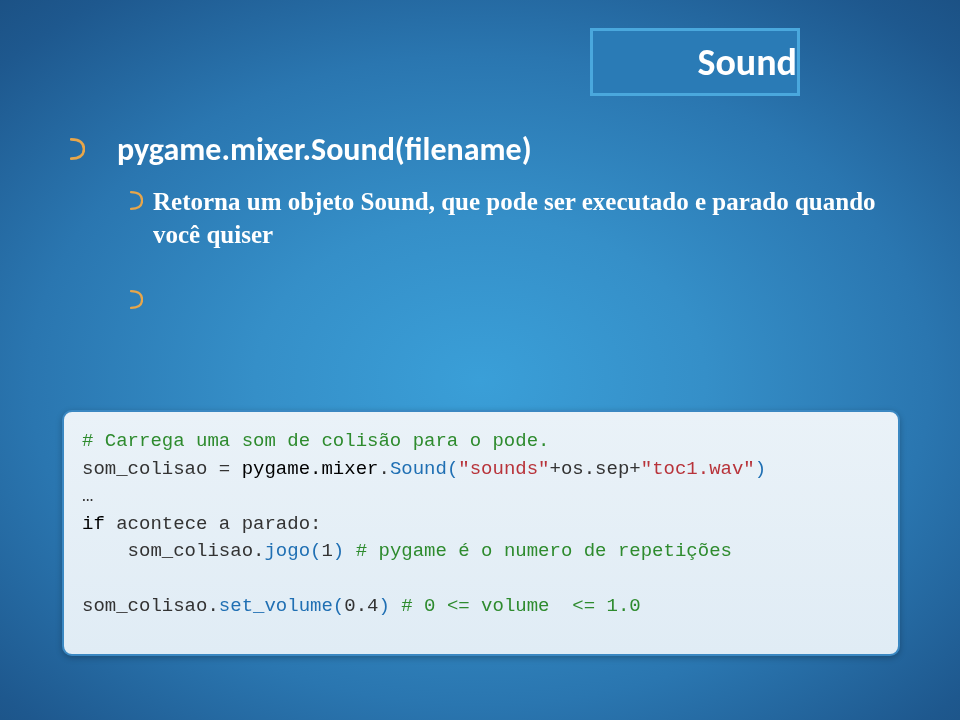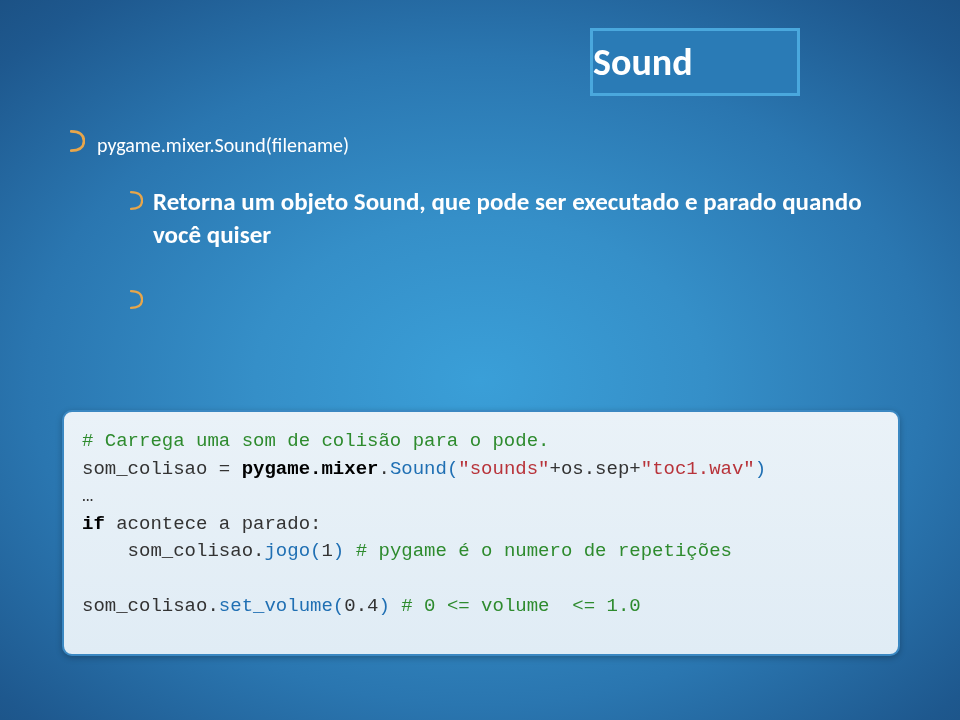--- a/index.html
+++ b/index.html
@@ -15,42 +15,43 @@
   .title-box {
     position: absolute;
     top: 28px;
     right: 160px;
     width: 210px;
     height: 68px;
     background: #2a7bb6;
     border: 3px solid #4aa8dd;
     display: flex;
     align-items: center;
-    justify-content: flex-start;
+    justify-content: flex-end;
   }
   .title-box span {
     color: #ffffff;
     font-size: 38px;
     font-weight: bold;
   }
 
   .bullet-lvl1 {
     position: absolute;
     display: flex;
     align-items: baseline;
     gap: 12px;
   }
   .bullet-lvl1 .glyph svg { width: 15px; height: 22px; display: block; }
-  .bullet-lvl1 .txt { font-size: 20px; font-weight: normal; }
+  .bullet-lvl1 .txt { font-size: 32px; font-weight: bold; margin-left: 20px; }
 
   .bullet-lvl2 {
     position: absolute;
     display: flex;
     align-items: baseline;
     gap: 10px;
+    font-family: Liberation Serif, serif;
   }
   .bullet-lvl2 .glyph svg { width: 13px; height: 19px; display: block; }
   .bullet-lvl2 .txt { font-size: 25px; font-weight: bold; line-height: 1.3; }
 
   .code-box {
     position: absolute;
     left: 62px;
     top: 410px;
     width: 838px;
     height: 246px;
@@ -59,21 +60,21 @@
     border-radius: 10px;
     box-shadow: 0 2px 6px rgba(0,0,0,0.25);
     padding: 16px 18px 12px 18px;
     font-family: "Courier New", monospace;
     font-size: 19px;
     line-height: 1.45;
     color: #333333;
     white-space: pre;
   }
   .c-comment { color: #2e8b2e; }
-  .c-kw { color: #000000; font-weight: bold; }
+  .c-kw { color: #000000; font-weight: normal; }
   .c-call { color: #1f6fb3; }
   .c-str { color: #b8333a; }
   .c-num { color: #333333; }
 </style>
 </head>
 <body>
 
 <div class="title-box">
   <span>Sound</span>
 </div>

